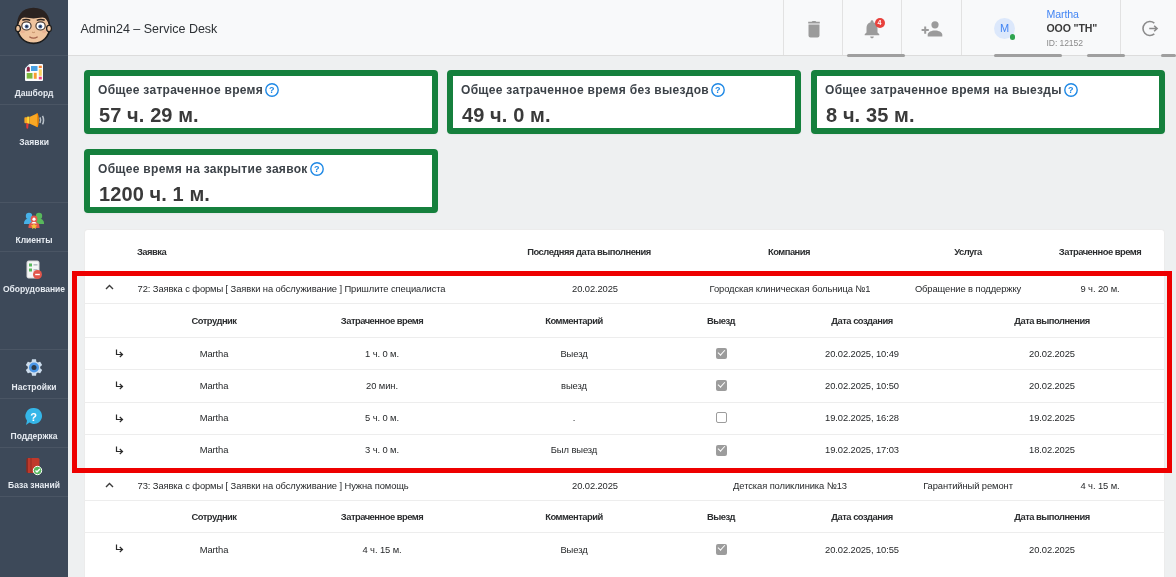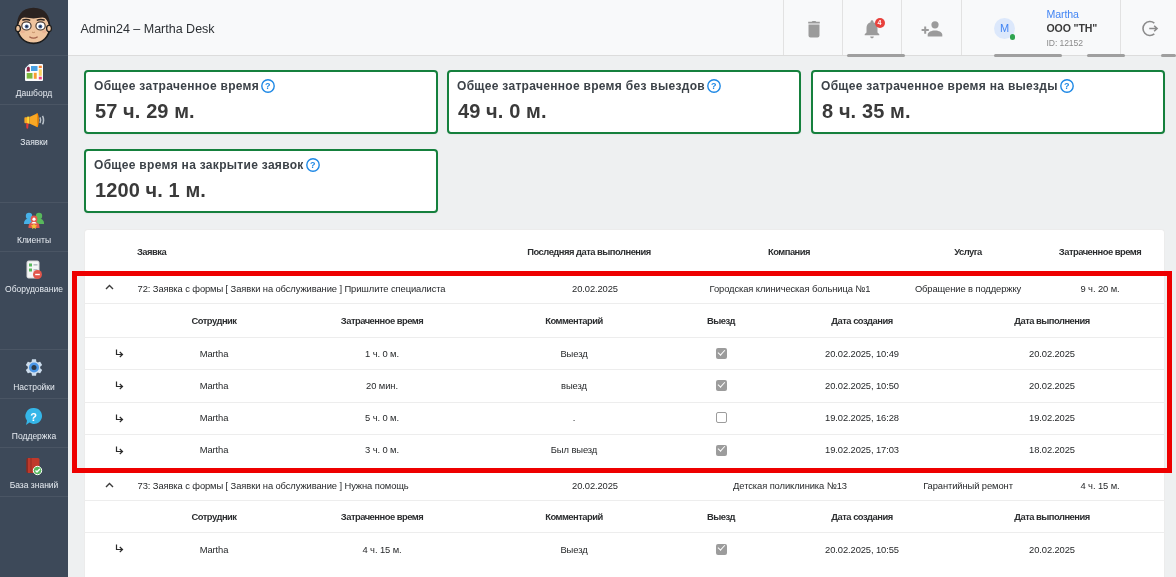--- a/index.html
+++ b/index.html
@@ -1,26 +1,26 @@
 <!DOCTYPE html>
 <html><head><meta charset="utf-8">
 <style>
 *{margin:0;padding:0;box-sizing:border-box}
 html,body{width:1176px;height:577px;overflow:hidden;font-family:"Liberation Sans",sans-serif;background:#eef0f1}
 .abs{position:absolute}
 
 #sidebar{position:absolute;left:0;top:0;width:68px;height:577px;background:#3d4959}
 .sideitem{position:absolute;left:0;width:68px;height:49px;border-top:1px solid rgba(255,255,255,.07);text-align:center}
-.sideitem .lbl{position:absolute;top:31.5px;width:68px;text-align:center;font-size:8.5px;font-weight:normal;color:#e6ebf1}
+.sideitem .lbl{position:absolute;top:31.5px;width:68px;text-align:center;font-size:8.5px;font-weight:bold;color:#e6ebf1}
 .sideitem svg{position:absolute;left:50%;transform:translateX(-50%);top:6.5px}
 
 #topbar{position:absolute;left:68px;top:0;width:1108px;height:56px;background:#f8f9fa;border-bottom:1px solid #dcdcdc}
 .vsep{position:absolute;top:0;width:1px;height:55px;background:#e2e2e2}
 
-.card{position:absolute;background:#fff;border-radius:4px;border:2px solid #15803d;box-shadow:0 1px 2px rgba(0,0,0,.04)}
+.card{position:absolute;background:#fff;border-radius:4px;border:6px solid #15803d;box-shadow:0 1px 2px rgba(0,0,0,.04)}
 .cardtitle{position:absolute;left:8px;top:7px;font-size:12px;font-weight:bold;color:#3c4248;letter-spacing:.3px;line-height:13px}
 .cardval{position:absolute;left:9px;top:29px;font-size:20px;font-weight:bold;color:#3a3a3a;letter-spacing:.1px;line-height:20px}
 .qm{display:inline-block;vertical-align:-3px;margin-left:2px}
 
 #panel{position:absolute;left:84px;top:229px;width:1081px;height:348px;background:#fff;border-radius:4px 4px 0 0;border:1px solid #ececec;border-bottom:none}
 .cell{position:absolute;font-size:9.4px;color:#27292b;white-space:nowrap;line-height:9.6px;letter-spacing:-.1px}
 .cc{transform:translateX(-50%)}
 .hline{position:absolute;left:0;width:1081px;height:1px;background:#ededed}
 .hdr{font-weight:bold;color:#2c2e30;letter-spacing:-.5px}
 #redbox{position:absolute;left:71.5px;top:270.5px;width:1100px;height:202px;border:5px solid #ee0000;z-index:50}
@@ -122,21 +122,21 @@
         <path d="M5 3 h10 a1.5 1.5 0 0 1 1.5 1.5 v12 a1.5 1.5 0 0 1 -1.5 1.5 h-10 Z" fill="#c0392b"></path>
         <path d="M5 3 a1.7 1.7 0 0 0 -1.7 1.7 v11.6 a1.7 1.7 0 0 0 1.7 1.7 Z" fill="#8e2a20"></path>
         <rect x="7" y="3" width="2" height="15" fill="#a93226"></rect>
         <circle cx="14.5" cy="15.5" r="4.2" fill="#58b85c" stroke="#fff"></circle>
         <path d="M12.5 15.5 l1.5 1.5 2.8-3" stroke="#fff" stroke-width="1.4" fill="none"></path>
       </svg>
     <div class="lbl">База знаний</div>
   </div>
 </div>
 <div id="topbar">
-  <div class="abs" style="left:12.5px;top:21.5px;font-size:12.5px;color:#2d3135">Admin24 – Martha Desk</div>
+  <div class="abs" style="left:12.5px;top:21.5px;font-size:12.5px;color:#2d3135">Admin24 – Service Desk</div>
 </div>
 
 <div class="vsep" style="left:783px"></div>
 <div class="vsep" style="left:842px"></div>
 <div class="vsep" style="left:901px"></div>
 <div class="vsep" style="left:961px"></div>
 <div class="vsep" style="left:1120px"></div>
 
 <svg class="abs" style="left:806px;top:20px" width="16" height="18" viewBox="0 0 16 18" fill="#9b9b9b">
     <path d="M2.5 15.5 c0 1.1.9 2 2 2 h7 c1.1 0 2-.9 2-2 V4.5 H2.5 Z"></path>

